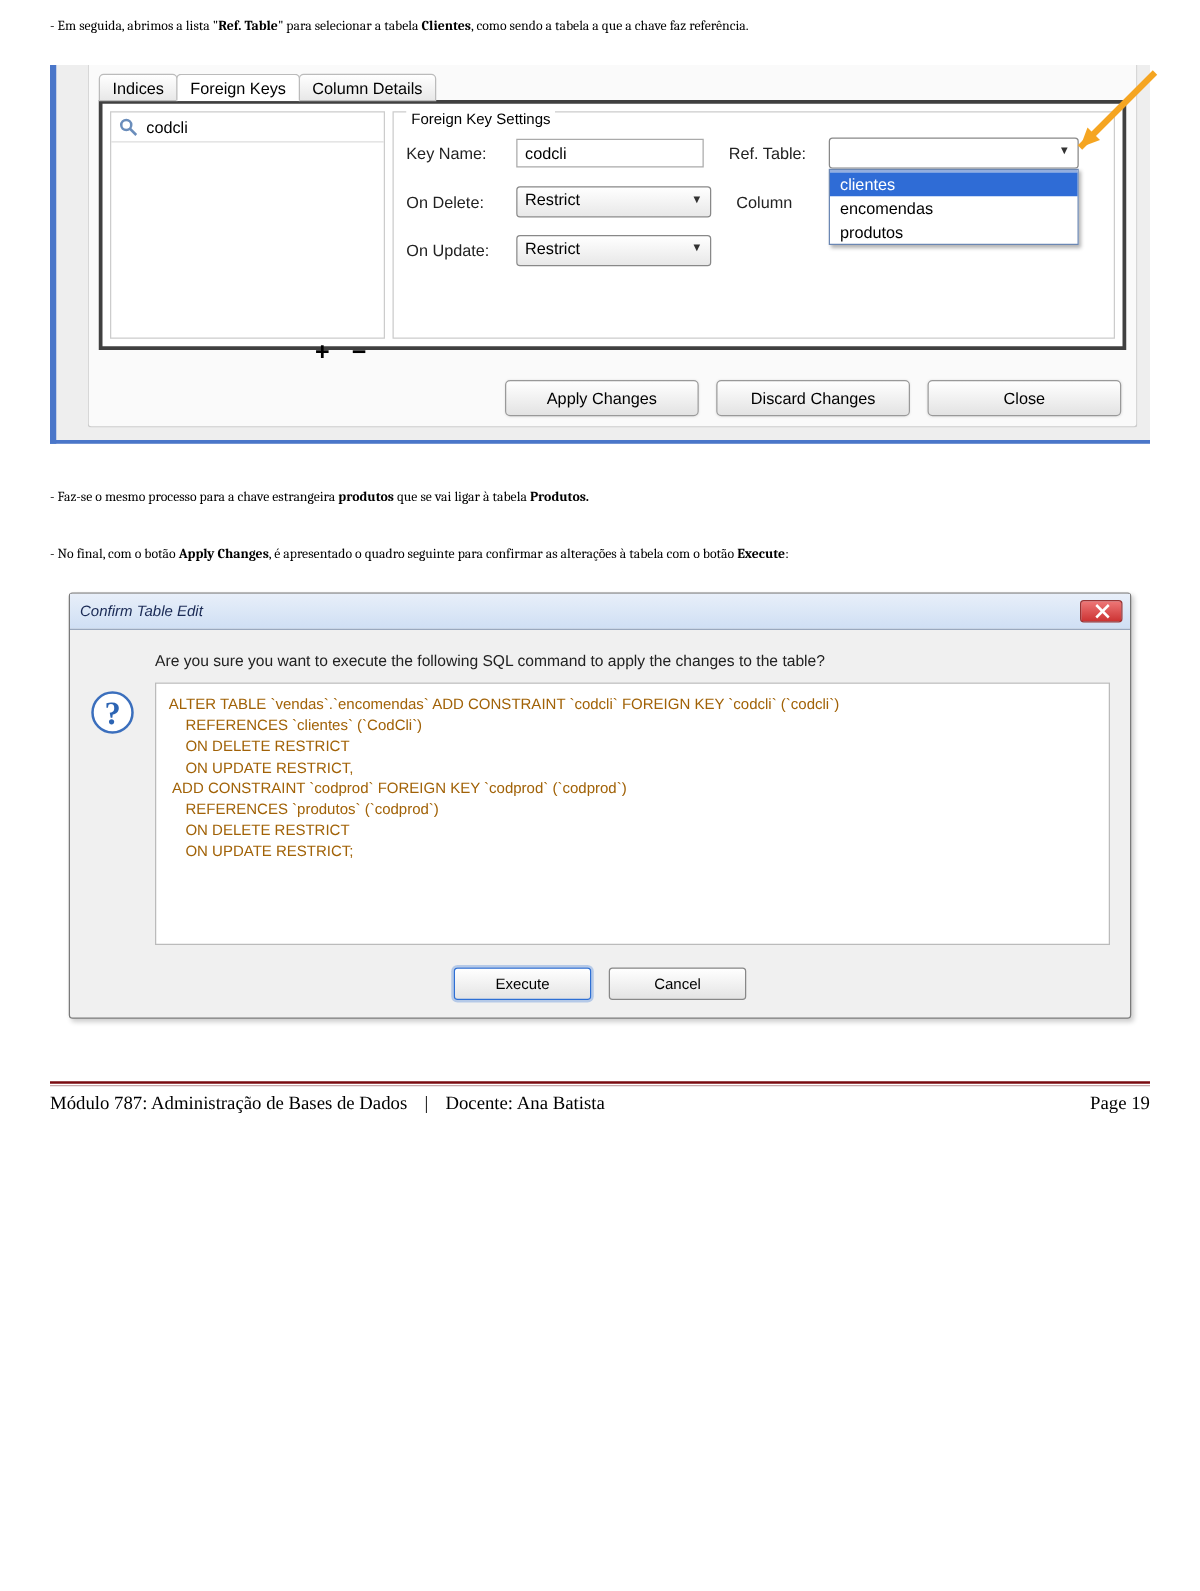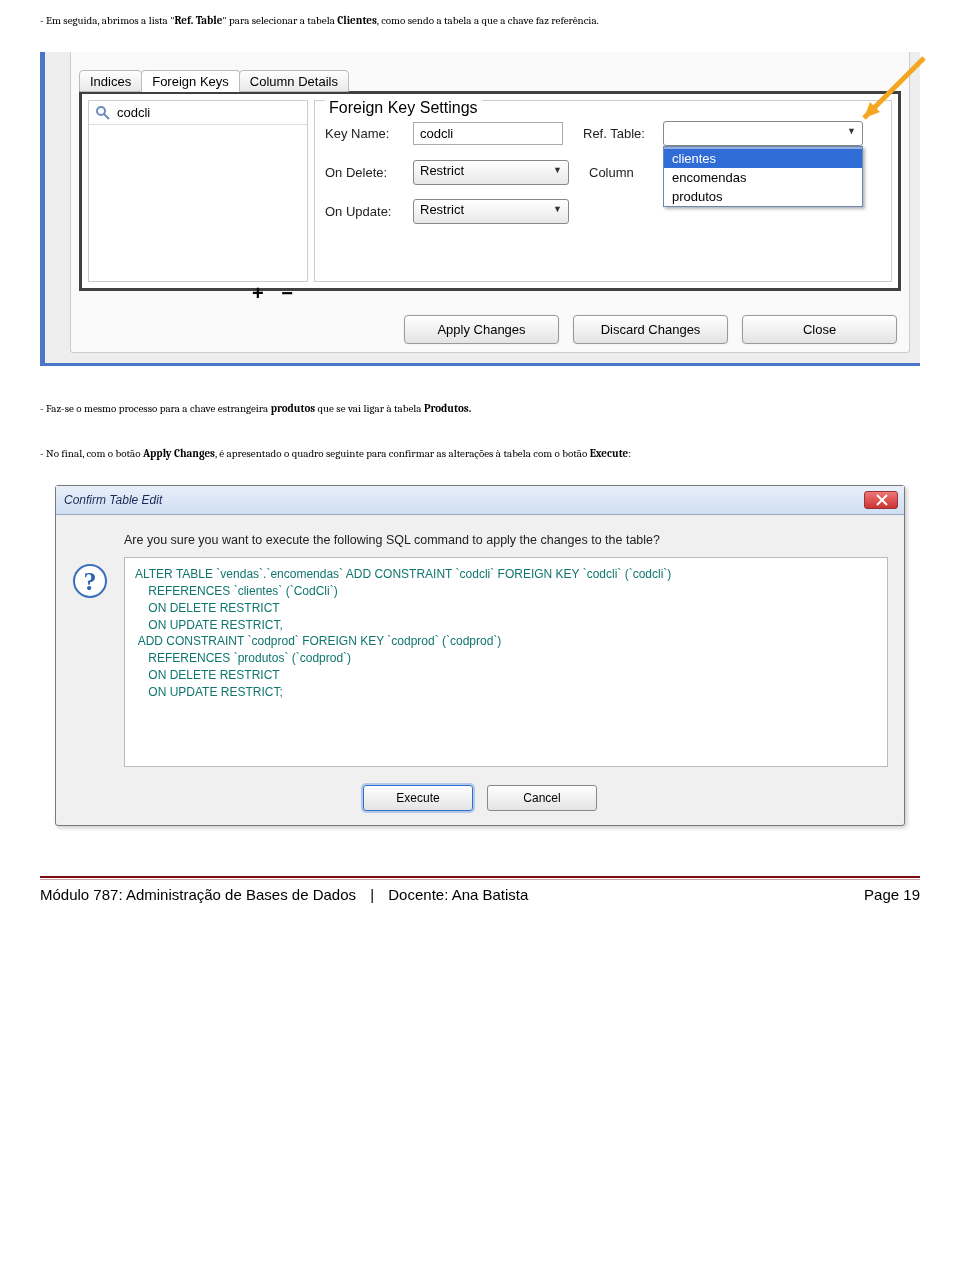--- a/index.html
+++ b/index.html
@@ -38,21 +38,20 @@
     border: 1px solid #ccc;
     border-top: none;
     border-radius: 0 0 3px 3px;
     position: relative;
     padding-top: 6px;
   }
   .tabs {
     display: flex;
     margin-left: 8px;
     font-size: 13px;
-    margin-top: 11px;
   }
   .tab {
     border: 1px solid #bbb;
     background: linear-gradient(#fff,#e8e8e8);
     padding: 3px 10px 2px;
     margin-right: -1px;
     border-radius: 4px 4px 0 0;
     position: relative;
     top: 1px;
     cursor: default;
@@ -98,21 +97,21 @@
   }
   .fksettings {
     border: 1px solid #ccc;
     flex: 1;
     margin: 2px 2px 2px 0;
     background: #fff;
     font-size: 13px;
     padding: 6px 10px 0;
     position: relative;
   }
-  .groupTitle { position: absolute; top: -2px; left: 10px; background: #fff; padding: 0 4px; font-size: 16px; }
+  .groupTitle { position: absolute; top: -2px; left: 10px; background: #fff; padding: 0 4px; font-size: 12px; }
   .row { display: flex; align-items: center; margin: 14px 0; }
   .lbl { width: 88px; color: #222; }
   .txtf {
     border: 1px solid #aaa;
     background: #fff;
     padding: 3px 6px;
     width: 150px;
     font-size: 13px;
     height: 23px;
   }
@@ -215,21 +214,21 @@
   .prompt {
     font-size: 12.5px;
     color: #222;
     margin-bottom: 10px;
   }
   .sqlbox {
     border: 1px solid #bbb;
     background: #fff;
     font-family: Tahoma, sans-serif;
     font-size: 12px;
-    color: #0f766e;
+    color: #a16207;
     padding: 8px 10px;
     line-height: 1.4;
     min-height: 210px;
     white-space: pre;
   }
   .dlgbtns {
     display: flex;
     justify-content: center;
     gap: 14px;
     padding: 6px 0 14px;
@@ -248,21 +247,21 @@
   .footer-wrap {
     margin: 50px 40px 10px;
   }
   .rule {
     height: 2px;
     background: #7a0b10;
     margin-top: 6px;
   }
   .rule.light { background: #c6a8aa; height: 1px; margin-top: 1px; }
   .footer {
-    font-family: Liberation Sans, sans-serif;
+    font-family: Liberation Serif, serif;
     font-size: 15px;
     display: flex;
     margin-top: 6px;
     gap: 44px;
   }
   .footer .left { flex: 1; }
   .footer .sep { margin: 0 10px; }
 </style>
 </head>
 <body>

